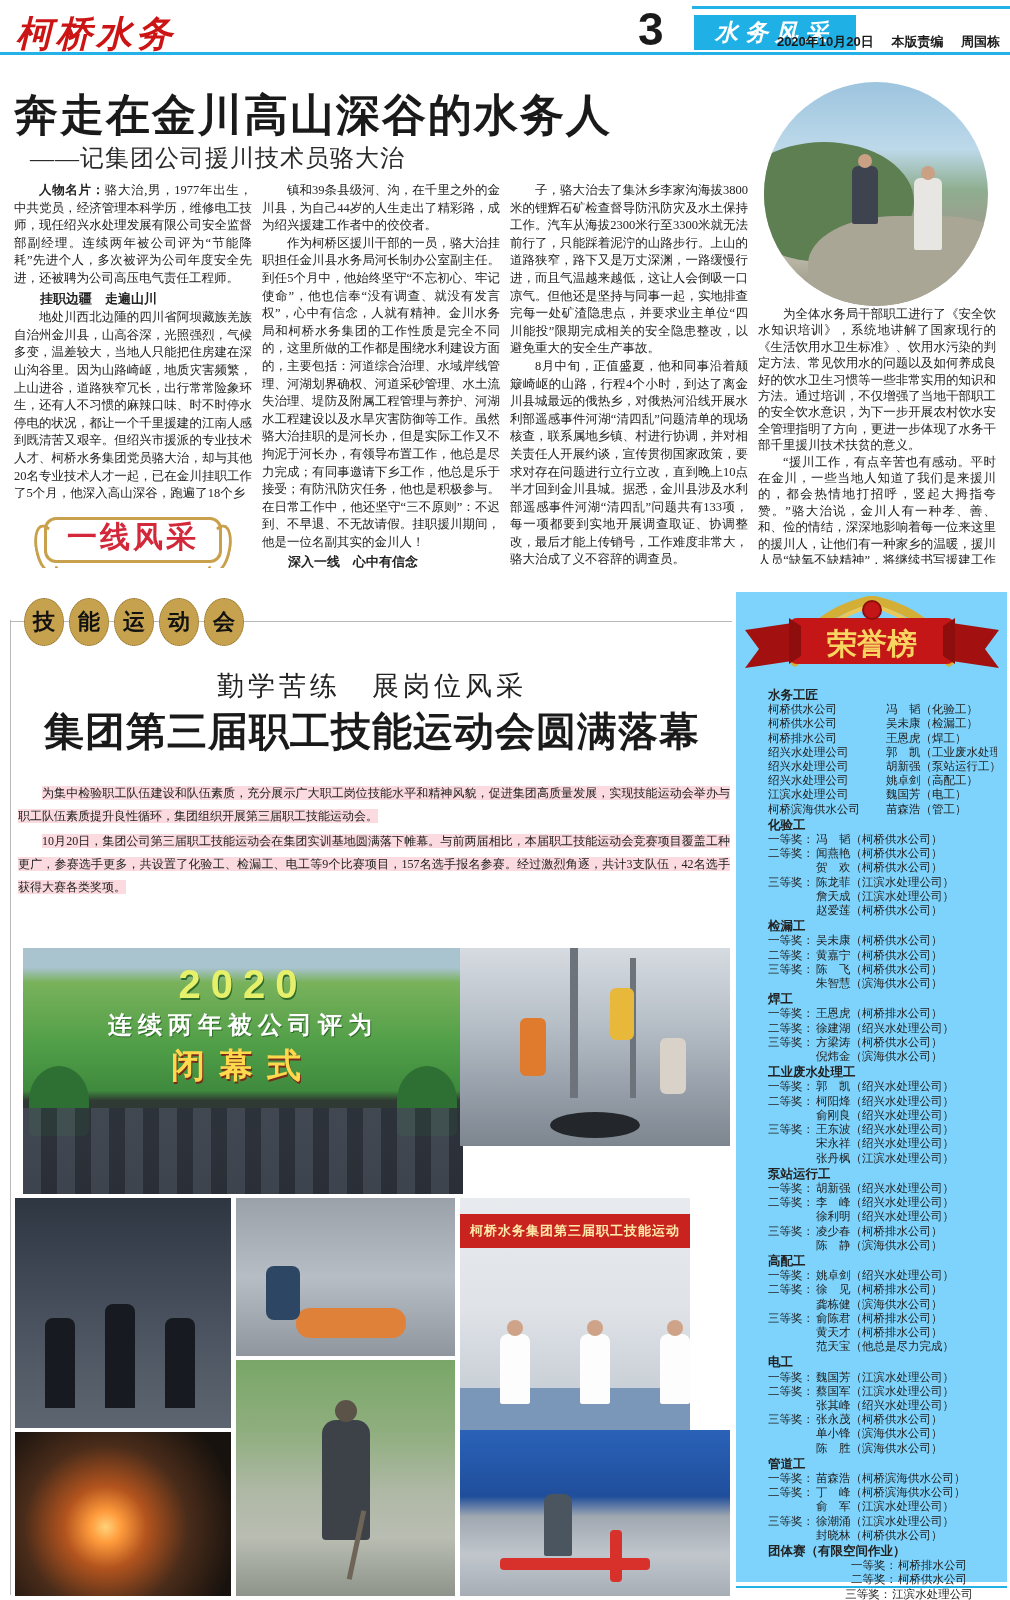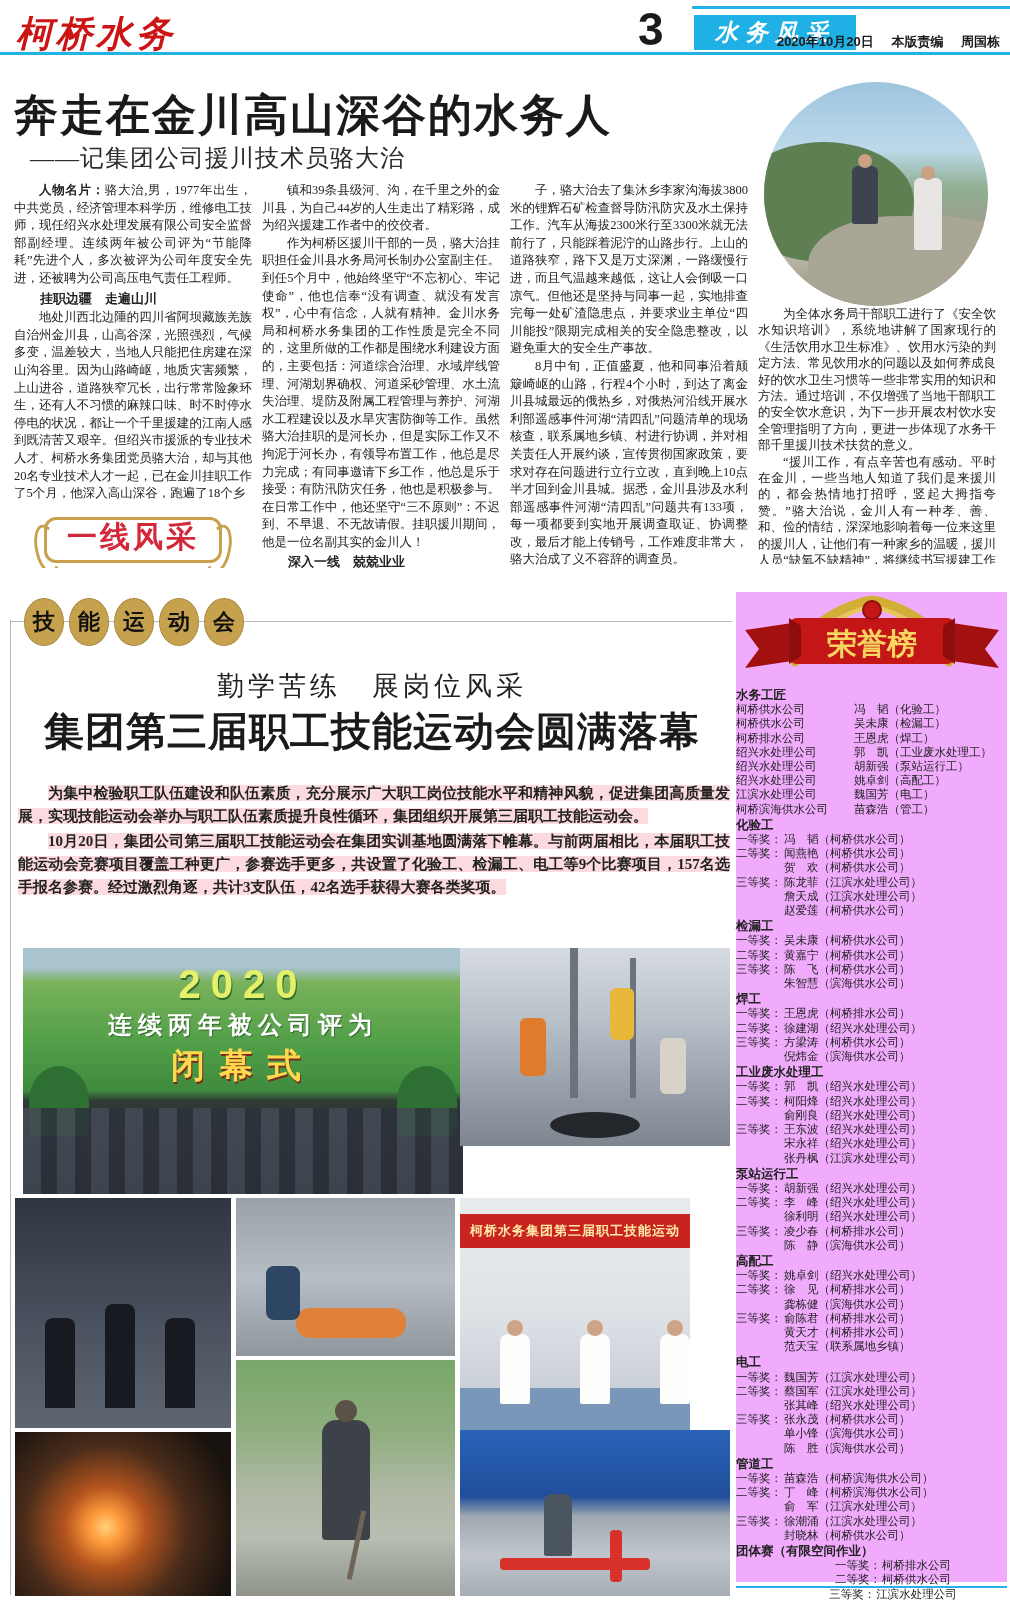--- a/index.html
+++ b/index.html
@@ -47,21 +47,21 @@
   
   .s2-vline{position:absolute;left:10px;top:620px;width:1px;height:975px;background:#b9b9b9;}
   .s2-hline{position:absolute;left:10px;top:621px;width:722px;height:1px;background:#b9b9b9;}
   .s2-badges{position:absolute;left:24px;top:598px;display:flex;gap:5px;}
   .gold-ellipse{width:38px;height:46px;background:#c6a24e;border:1px dotted #85672c;border-radius:50%;
                 display:flex;align-items:center;justify-content:center;font-size:22px;font-weight:bold;color:#111;
                 font-family:"Liberation Sans",sans-serif;}
   .s2-kicker{position:absolute;left:14px;top:668px;width:716px;text-align:center;font-size:27px;color:#222;letter-spacing:4px;}
   .s2-title{position:absolute;left:14px;top:704px;width:716px;text-align:center;font-size:40px;font-weight:bold;
             letter-spacing:1px;font-family:"Liberation Sans","DejaVu Sans",sans-serif;}
-  .s2-body{position:absolute;left:18px;top:782px;width:712px;font-size:15px;line-height:23px;text-align:justify;color:#222;font-weight:bold;}
+  .s2-body{position:absolute;left:18px;top:782px;width:712px;font-size:12px;line-height:23px;text-align:justify;color:#222;}
   .s2-body p{margin:0 0 2px;text-indent:2em;}
   .hl{background:#fbdbe0;}
   
   .photo{position:absolute;overflow:hidden;background:#ccc;}
   .ph-a{left:15px;top:948px;width:440px;height:246px;background:linear-gradient(180deg,#a9c3cf 0%,#a9c3cf 8%,#79b25b 14%,#4f9e47 40%,#3f8a3e 58%,#2f3b33 62%,#31363d 75%,#1d2126 100%);margin-left:8px;}
   .ph-a .stage-txt{position:absolute;left:0;top:14px;width:100%;text-align:center;}
   .ph-a .y2020{font-size:40px;font-weight:bold;color:#e7f06a;letter-spacing:10px;text-shadow:1px 2px 0 #2f6b2a;font-family:"Liberation Sans",sans-serif;}
   .ph-a .line2{margin-top:2px;font-size:24px;font-weight:bold;color:#ffffff;letter-spacing:6px;text-shadow:1px 1px 0 #2f6b2a;}
   .ph-a .line3{margin-top:2px;font-size:34px;font-weight:bold;color:#ffd94d;letter-spacing:14px;text-shadow:1px 2px 0 #7a2a1a;}
   .ph-a .plant{position:absolute;bottom:58px;width:60px;height:70px;background:#2e6f33;border-radius:50% 50% 10% 10%;}
@@ -94,23 +94,23 @@
   .ph-g{left:236px;top:1360px;width:219px;height:236px;background:linear-gradient(180deg,#79a768 0%,#8fae7e 30%,#aeb8a4 55%,#b9bdb2 75%,#8e948b 100%);}
   .ph-g .sil{position:absolute;left:86px;top:60px;width:48px;height:120px;background:#3c4248;border-radius:14px 14px 4px 4px;}
   .ph-g .sil::before{content:"";position:absolute;left:50%;top:-20px;transform:translateX(-50%);width:22px;height:22px;border-radius:50%;background:#5b5248;}
   .ph-g .stick{position:absolute;left:118px;top:150px;width:5px;height:70px;background:#6e6458;transform:rotate(12deg);}
   .ph-h{left:460px;top:1430px;width:270px;height:166px;background:linear-gradient(180deg,#2a62b8 0%,#1f4e9b 40%,#9fa7b0 52%,#c0c6cc 75%,#a6adb5 100%);}
   .ph-h .pipe{position:absolute;background:#d8302a;border-radius:4px;}
   .ph-h .q1{left:40px;bottom:26px;width:150px;height:12px;}
   .ph-h .q2{left:150px;bottom:14px;width:12px;height:52px;}
   .ph-h .wk{position:absolute;left:84px;bottom:40px;width:28px;height:62px;background:#4a5560;border-radius:8px 8px 2px 2px;}
   
-  .sidebar{position:absolute;left:736px;top:592px;width:271px;height:990px;background:#f0abfc;}
+  .sidebar{position:absolute;left:736px;top:592px;width:271px;height:990px;background:#7dd3fc;}
   .sidebar .ribbon{display:block;margin:4px auto 0;}
-  .honors{padding:2px 10px 0 0;font-size:11.5px;line-height:14.2px;color:#222;}
+  .honors{padding:2px 10px 0 32px;font-size:11.5px;line-height:14.2px;color:#222;}
   .honor-group-title{font-weight:bold;font-size:12.5px;margin-top:2px;font-family:"Liberation Sans",sans-serif;}
   .honor-row{white-space:nowrap;overflow:hidden;}
   .honor-row .c1{display:inline-block;width:118px;position:static;}
   .honor-row .lab{display:inline-block;width:48px;}
   .honor-row.team{padding-left:52px;text-align:center;}
   .sidebar-rule{position:absolute;left:736px;top:1586px;width:271px;height:2px;background:#23b2e8;}
 </style>
 </head>
 <body>
 
@@ -144,21 +144,21 @@
     <div class="badge-frame">
       <span class="laurel l"></span>
       <span class="txt">一线风采</span>
       <span class="laurel r"></span>
     </div>
   </div>
 
   <div class="col c2">
     <p>镇和39条县级河、沟，在千里之外的金川县，为自己44岁的人生走出了精彩路，成为绍兴援建工作者中的佼佼者。</p>
     <p>作为柯桥区援川干部的一员，骆大治挂职担任金川县水务局河长制办公室副主任。到任5个月中，他始终坚守“不忘初心、牢记使命”，他也信奉“没有调查、就没有发言权”，心中有信念，人就有精神。金川水务局和柯桥水务集团的工作性质是完全不同的，这里所做的工作都是围绕水利建设方面的，主要包括：河道综合治理、水域岸线管理、河湖划界确权、河道采砂管理、水土流失治理、堤防及附属工程管理与养护、河湖水工程建设以及水旱灾害防御等工作。虽然骆大治挂职的是河长办，但是实际工作又不拘泥于河长办，有领导布置工作，他总是尽力完成；有同事邀请下乡工作，他总是乐于接受；有防汛防灾任务，他也是积极参与。在日常工作中，他还坚守“三不原则”：不迟到、不早退、不无故请假。挂职援川期间，他是一位名副其实的金川人！</p>
-    <div class="subhead">深入一线　兢兢业业</div>
+    <div class="subhead">深入一线　心中有信念</div>
 
   </div>
 
   <div class="col c3">
     <p>子，骆大治去了集沐乡李家沟海拔3800米的锂辉石矿检查督导防汛防灾及水土保持工作。汽车从海拔2300米行至3300米就无法前行了，只能踩着泥泞的山路步行。上山的道路狭窄，路下又是万丈深渊，一路缓慢行进，而且气温越来越低，这让人会倒吸一口凉气。但他还是坚持与同事一起，实地排查完每一处矿渣隐患点，并要求业主单位“四川能投”限期完成相关的安全隐患整改，以避免重大的安全生产事故。</p>
     <p>8月中旬，正值盛夏，他和同事沿着颠簸崎岖的山路，行程4个小时，到达了离金川县城最远的俄热乡，对俄热河沿线开展水利部遥感事件河湖“清四乱”问题清单的现场核查，联系属地乡镇、村进行协调，并对相关责任人开展约谈，宣传贯彻国家政策，要求对存在问题进行立行立改，直到晚上10点半才回到金川县城。据悉，金川县涉及水利部遥感事件河湖“清四乱”问题共有133项，每一项都要到实地开展调查取证、协调整改，最后才能上传销号，工作难度非常大，骆大治成了义不容辞的调查员。</p>
 
   </div>
 
   <div class="col c4">
@@ -300,21 +300,21 @@
           <div class="honor-row"><span class="lab">三等奖：</span><span>凌少春（柯桥排水公司）</span></div>
           <div class="honor-row"><span class="lab"></span><span>陈　静（滨海供水公司）</span></div>
         </div>
         <div>
           <div class="honor-group-title">高配工</div>
           <div class="honor-row"><span class="lab">一等奖：</span><span>姚卓剑（绍兴水处理公司）</span></div>
           <div class="honor-row"><span class="lab">二等奖：</span><span>徐　见（柯桥排水公司）</span></div>
           <div class="honor-row"><span class="lab"></span><span>龚栋健（滨海供水公司）</span></div>
           <div class="honor-row"><span class="lab">三等奖：</span><span>俞陈君（柯桥排水公司）</span></div>
           <div class="honor-row"><span class="lab"></span><span>黄天才（柯桥排水公司）</span></div>
-          <div class="honor-row"><span class="lab"></span><span>范天宝（联系属地乡镇）</span></div>
+          <div class="honor-row"><span class="lab"></span><span>范天宝（他总是尽力完成）</span></div>
         </div>
         <div>
           <div class="honor-group-title">电工</div>
           <div class="honor-row"><span class="lab">一等奖：</span><span>魏国芳（江滨水处理公司）</span></div>
           <div class="honor-row"><span class="lab">二等奖：</span><span>蔡国军（江滨水处理公司）</span></div>
           <div class="honor-row"><span class="lab"></span><span>张其峰（绍兴水处理公司）</span></div>
           <div class="honor-row"><span class="lab">三等奖：</span><span>张永茂（柯桥供水公司）</span></div>
           <div class="honor-row"><span class="lab"></span><span>单小锋（滨海供水公司）</span></div>
           <div class="honor-row"><span class="lab"></span><span>陈　胜（滨海供水公司）</span></div>
         </div>

